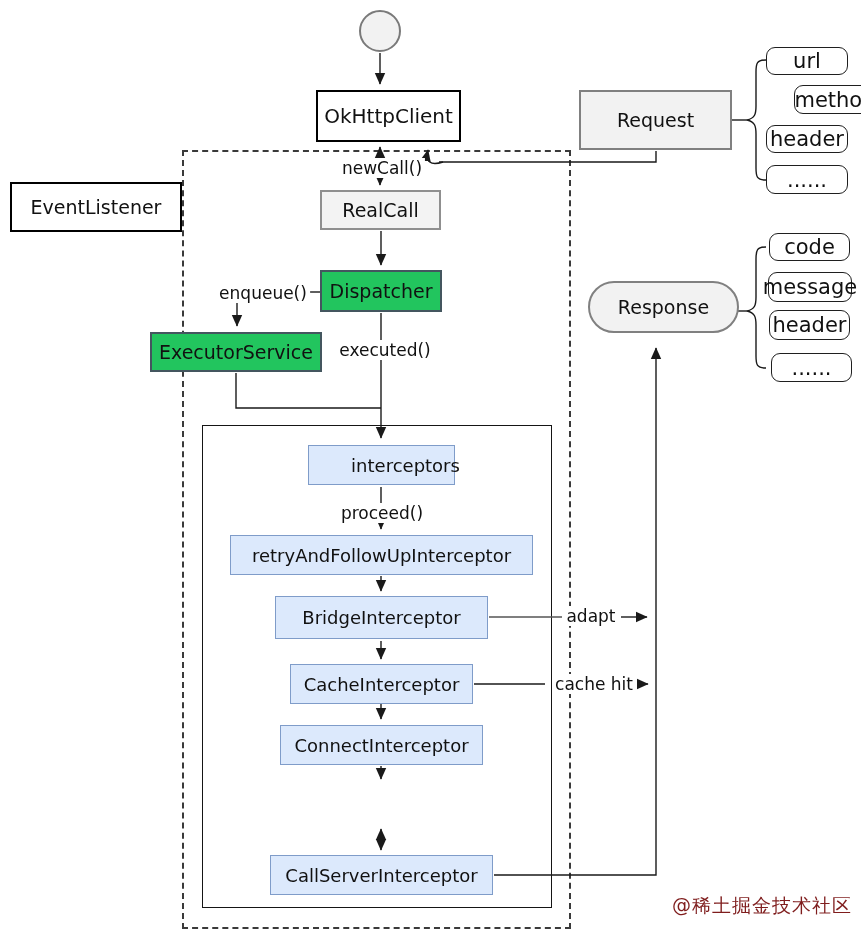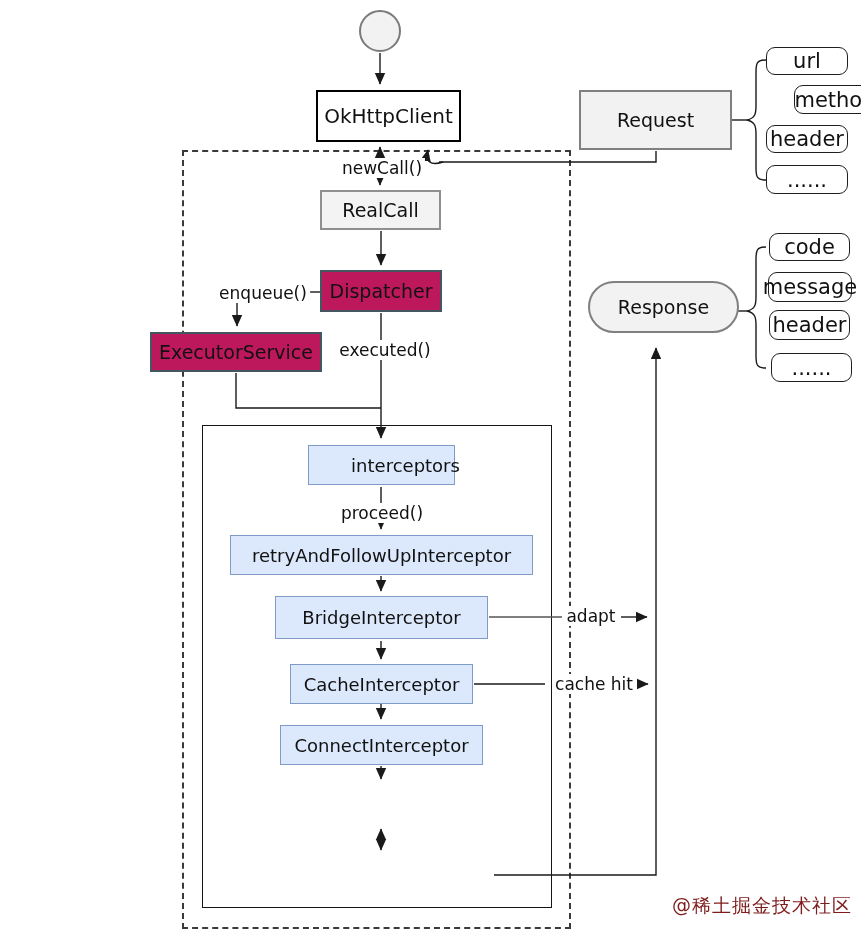--- a/index.html
+++ b/index.html
@@ -20,21 +20,21 @@
   .node {
     position:absolute; display:flex; align-items:center; justify-content:center;
     box-sizing:border-box; font-size:19px; background:#ffffff; white-space:nowrap;
     text-align:center;
   }
   .n-circle { border:2px solid #7a7a7a; border-radius:50%; background:#f2f2f2; }
   .n-black  { border:2.5px solid #000000; font-size:20px; }
   .n-plain  { border:2px solid #000000; }
   .n-gray   { background:#f3f3f3; border:2px solid #8f8f8f; }
   .n-gray-big { background:#f2f2f2; border:2.5px solid #808080; }
-  .n-slate  { background:#be185d; border:2px solid #44565f; }
+  .n-slate  { background:#22c55e; border:2px solid #44565f; }
   .n-blue   { background:#dce9fc; border:1.5px solid #7f9cc9; font-size:18px; }
   .n-attr   { background:#ffffff; border:1.5px solid #1f1f1f; border-radius:9px; font-size:21px; }
   .lbl {
     position:absolute; background:#ffffff; font-size:17px; padding:0 3px;
     transform:translate(-50%,-50%); white-space:nowrap; text-align:center;
   }
   .watermark {
     position:absolute; left:672px; top:893px; font-size:19px; color:#7f1d1d;
     letter-spacing:1px; white-space:nowrap;
   }
@@ -93,20 +93,21 @@
 
       <path d="M 731 311 H 747"></path>
       <path d="M 766 247 C 757 247 756 250 756 259 L 756 297 C 756 305 755 309 747 311 C 755 313 756 317 756 325 L 756 356 C 756 365 757 368 766 368"></path>
     </g>
   </svg>
 
   <div class="node n-circle" style="left:359px; top:10px; width:42px; height:42px;"></div>
 
   <div class="node n-black" style="left:308px; top:90px; width:145px; height:52px;margin-left:8px;">OkHttpClient</div>
 
+  <div class="node n-plain" style="left:10px; top:182px; width:172px; height:50px;">EventListener</div>
 
   <div class="node n-gray" style="left:320px; top:190px; width:121px; height:40px;">RealCall</div>
 
   <div class="node n-slate" style="left:320px; top:270px; width:122px; height:42px;">Dispatcher</div>
 
   <div class="node n-slate" style="left:150px; top:332px; width:172px; height:40px;">ExecutorService</div>
 
   <div class="node n-gray-big" style="left:579px; top:90px; width:153px; height:60px;">Request</div>
 
   <div class="node n-gray-big" style="left:588px; top:281px; width:151px; height:52px;border-radius:28px;">Response</div>
@@ -119,20 +120,21 @@
   <div class="node n-attr" style="left:769px; top:233px; width:81px; height:28px;">code</div>
   <div class="node n-attr" style="left:768px; top:272px; width:84px; height:30px;">message</div>
   <div class="node n-attr" style="left:769px; top:310px; width:81px; height:30px;">header</div>
   <div class="node n-attr" style="left:771px; top:353px; width:81px; height:29px;">......</div>
 
   <div class="node n-blue" style="left:308px; top:445px; width:147px; height:40px;padding-left:48px;">interceptors</div>
   <div class="node n-blue" style="left:230px; top:535px; width:303px; height:40px;">retryAndFollowUpInterceptor</div>
   <div class="node n-blue" style="left:275px; top:596px; width:213px; height:43px;">BridgeInterceptor</div>
   <div class="node n-blue" style="left:290px; top:664px; width:183px; height:40px;">CacheInterceptor</div>
   <div class="node n-blue" style="left:280px; top:725px; width:203px; height:40px;">ConnectInterceptor</div>
+  <div class="node n-blue" style="left:270px; top:855px; width:223px; height:40px;">CallServerInterceptor</div>
 
   <div class="lbl" style="left:382px; top:168px;">newCall()</div>
   <div class="lbl" style="left:263px; top:293px;">enqueue()</div>
   <div class="lbl" style="left:385px; top:350px;">executed()</div>
   <div class="lbl" style="left:382px; top:513px;">proceed()</div>
   <div class="lbl" style="left:591px; top:616px;">adapt</div>
   <div class="lbl" style="left:594px; top:684px;">cache hit</div>
 
   <div class="watermark">@稀土掘金技术社区</div>
 

